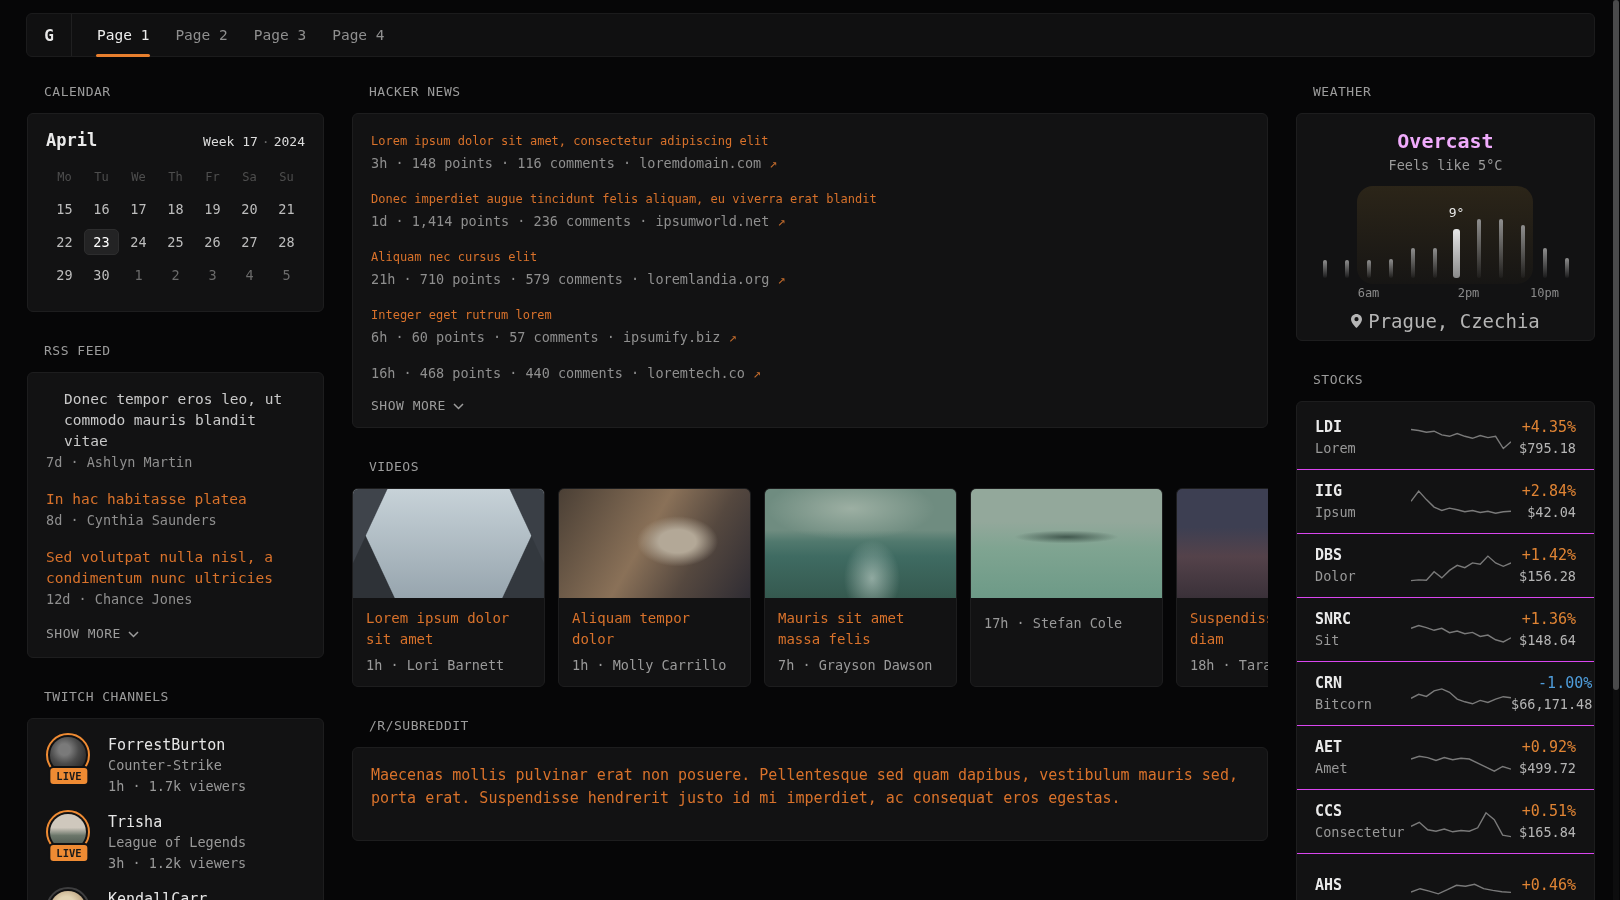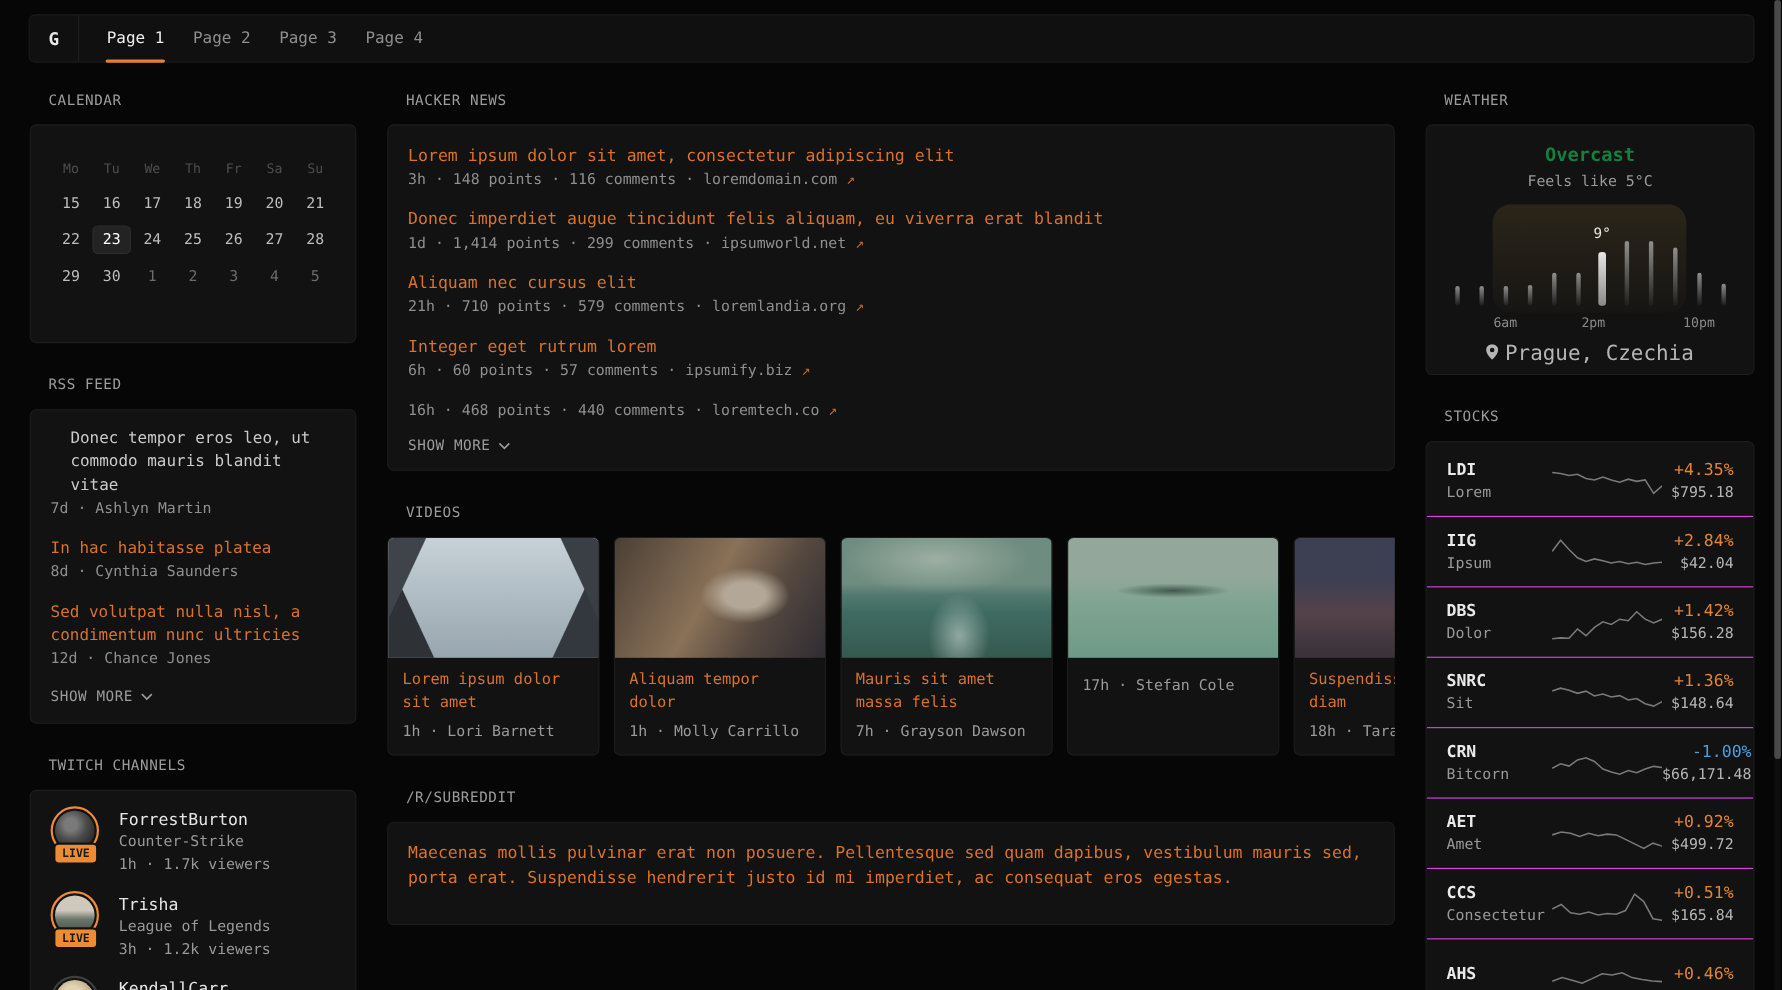--- a/index.html
+++ b/index.html
@@ -66,21 +66,21 @@
   .av-blond-man{background:radial-gradient(circle at 45% 40%,#e3d4b4 0 30%,#c2a985 60%,#8c7a60);}
   .tw-live{position:absolute;left:50%;transform:translateX(-50%);top:33px;
            background:#ef8b33;color:#1a1a1a;font-size:10.5px;font-weight:bold;
            padding:2px 6px;border-radius:5px;border:2px solid #121213;line-height:12px;}
   .tw-name{font-size:15px;color:#e6e6e6;line-height:20px;margin-top:2px;cursor:pointer;}
   .tw-sub{font-size:13.5px;color:#999999;line-height:21px;}
 
   
   .hn-card{padding:16px 18px 14px;}
   .hn-item{margin-bottom:14px;}
-  .hn-title{font-size:15px;color:#d9722b;line-height:22px;cursor:pointer;}
+  .hn-title{font-size:12px;color:#d9722b;line-height:22px;cursor:pointer;}
   .hn-meta{font-size:13.5px;color:#8f8f8f;line-height:22px;}
   .hn-meta .arrow{color:#c06a2c;}
   .sr-card{padding:16px 18px;}
   .sr-title{font-size:15px;color:#d9722b;line-height:23px;cursor:pointer;}
 
   
   .videos-row{display:flex;gap:13px;width:916px;overflow:hidden;}
   .video-card{flex:0 0 193px;background:#121213;border:1px solid #1d1d1e;
               border-radius:6px;overflow:hidden;box-sizing:border-box;}
   .video-thumb{height:109px;width:100%;cursor:pointer;}
@@ -103,21 +103,21 @@
   .th-misty-field{background:
       radial-gradient(ellipse 13px 32px at 56% 58%,rgba(8,8,12,.85),rgba(0,0,0,0) 75%),
       linear-gradient(180deg,#3d3f52 0 35%,#54424a 62%,#3a3139);}
   .video-body{padding:10px 13px 13px;}
   .video-title{color:#d9722b;font-size:14px;line-height:21px;height:42px;
                overflow:hidden;white-space:pre-line;cursor:pointer;}
   .video-meta{color:#9a9a9a;font-size:13.5px;margin-top:7px;}
 
   
   .weather-card{height:228px;text-align:center;padding-top:16px;}
-  .wx-cond{font-size:17px;color:#15803d;font-weight:600;line-height:22px;}
+  .wx-cond{font-size:20px;color:#f0abfc;font-weight:600;line-height:22px;}
   .wx-feels{font-size:13.5px;color:#9a9a9a;line-height:22px;margin-top:2px;}
   .wx-chart{position:relative;width:246px;height:98px;margin:10px auto 0;}
   .wx-daylight{position:absolute;top:0;bottom:0;border-radius:16px;
       background:linear-gradient(180deg,rgba(134,104,44,.22),rgba(134,104,44,.04));}
   .wx-bar{position:absolute;bottom:6px;width:4px;border-radius:3px;
       background:linear-gradient(180deg,#8f8f8f,rgba(70,70,70,.15));}
   .wx-bar.current{width:7px;background:linear-gradient(180deg,#e6e6e6,#8a8a8a);}
   .wx-now{position:absolute;transform:translateX(-50%);font-size:13px;color:#e8e8e8;}
   .wx-times{position:relative;width:246px;margin:2px auto 0;height:16px;}
   .wx-time{position:absolute;transform:translateX(-50%);font-size:12px;color:#8a8a8a;}
@@ -159,20 +159,24 @@
       </div>
   </div>
 
   <div class="main">
 
     <div class="col-left">
 
       <section class="widget">
         <div class="widget-label">CALENDAR</div>
         <div class="card calendar-card">
+          <div class="cal-head">
+            <span class="cal-month">April</span>
+            <span class="cal-week"><span>Week 17</span><span class="dot">·</span><span>2024</span></span>
+          </div>
           <div class="cal-grid" id="cal-grid">
               <div class="cal-wd">Mo</div>
               <div class="cal-wd">Tu</div>
               <div class="cal-wd">We</div>
               <div class="cal-wd">Th</div>
               <div class="cal-wd">Fr</div>
               <div class="cal-wd">Sa</div>
               <div class="cal-wd">Su</div>
               <div class="cal-day">15</div>
               <div class="cal-day">16</div>
@@ -273,21 +277,21 @@
 
       <section class="widget">
         <div class="widget-label">HACKER NEWS</div>
         <div class="card hn-card" id="hn-card">
             <div class="hn-item">
               <div class="hn-title">Lorem ipsum dolor sit amet, consectetur adipiscing elit</div>
               <div class="hn-meta"><span>3h · 148 points · 116 comments · </span><span>loremdomain.com </span><span class="arrow">↗</span></div>
             </div>
             <div class="hn-item">
               <div class="hn-title">Donec imperdiet augue tincidunt felis aliquam, eu viverra erat blandit</div>
-              <div class="hn-meta"><span>1d · 1,414 points · 299 comments · </span><span>ipsumworld.net </span><span class="arrow">↗</span></div>
+              <div class="hn-meta"><span>1d · 1,414 points · 236 comments · </span><span>ipsumworld.net </span><span class="arrow">↗</span></div>
             </div>
             <div class="hn-item">
               <div class="hn-title">Aliquam nec cursus elit</div>
               <div class="hn-meta"><span>21h · 710 points · 579 comments · </span><span>loremlandia.org </span><span class="arrow">↗</span></div>
             </div>
             <div class="hn-item">
               <div class="hn-title">Integer eget rutrum lorem</div>
               <div class="hn-meta"><span>6h · 60 points · 57 comments · </span><span>ipsumify.biz </span><span class="arrow">↗</span></div>
             </div>
             <div class="hn-item">
@@ -375,21 +379,21 @@
               <div class="wx-bar current" style="left: 130.5px; height: 49px;"></div>
               <div class="wx-bar" style="left: 154px; height: 59px;"></div>
               <div class="wx-bar" style="left: 176px; height: 59px;"></div>
               <div class="wx-bar" style="left: 198px; height: 53px;"></div>
               <div class="wx-bar" style="left: 220px; height: 30px;"></div>
               <div class="wx-bar" style="left: 242px; height: 20px;"></div>
               <div class="wx-now" style="left: 134px; bottom: 64px;">9°</div>
             </div>
           <div class="wx-times" id="wx-times">
               <div class="wx-time" style="left: 46px;">6am</div>
-              <div class="wx-time" style="left: 126px;">2pm</div>
+              <div class="wx-time" style="left: 146px;">2pm</div>
               <div class="wx-time" style="left: 222px;">10pm</div>
             </div>
           <div class="wx-loc">
             <span><svg width="11" height="14" viewBox="0 0 11 14">
                   <path d="M5.5 0C2.5 0 0 2.3 0 5.2 0 9 5.5 14 5.5 14S11 9 11 5.2C11 2.3 8.5 0 5.5 0zm0 7.3a2.1 2.1 0 1 1 0-4.2 2.1 2.1 0 0 1 0 4.2z" fill="#b5b5b5"></path>
                 </svg></span>
             <span>Prague, Czechia</span>
           </div>
         </div>
       </section>

